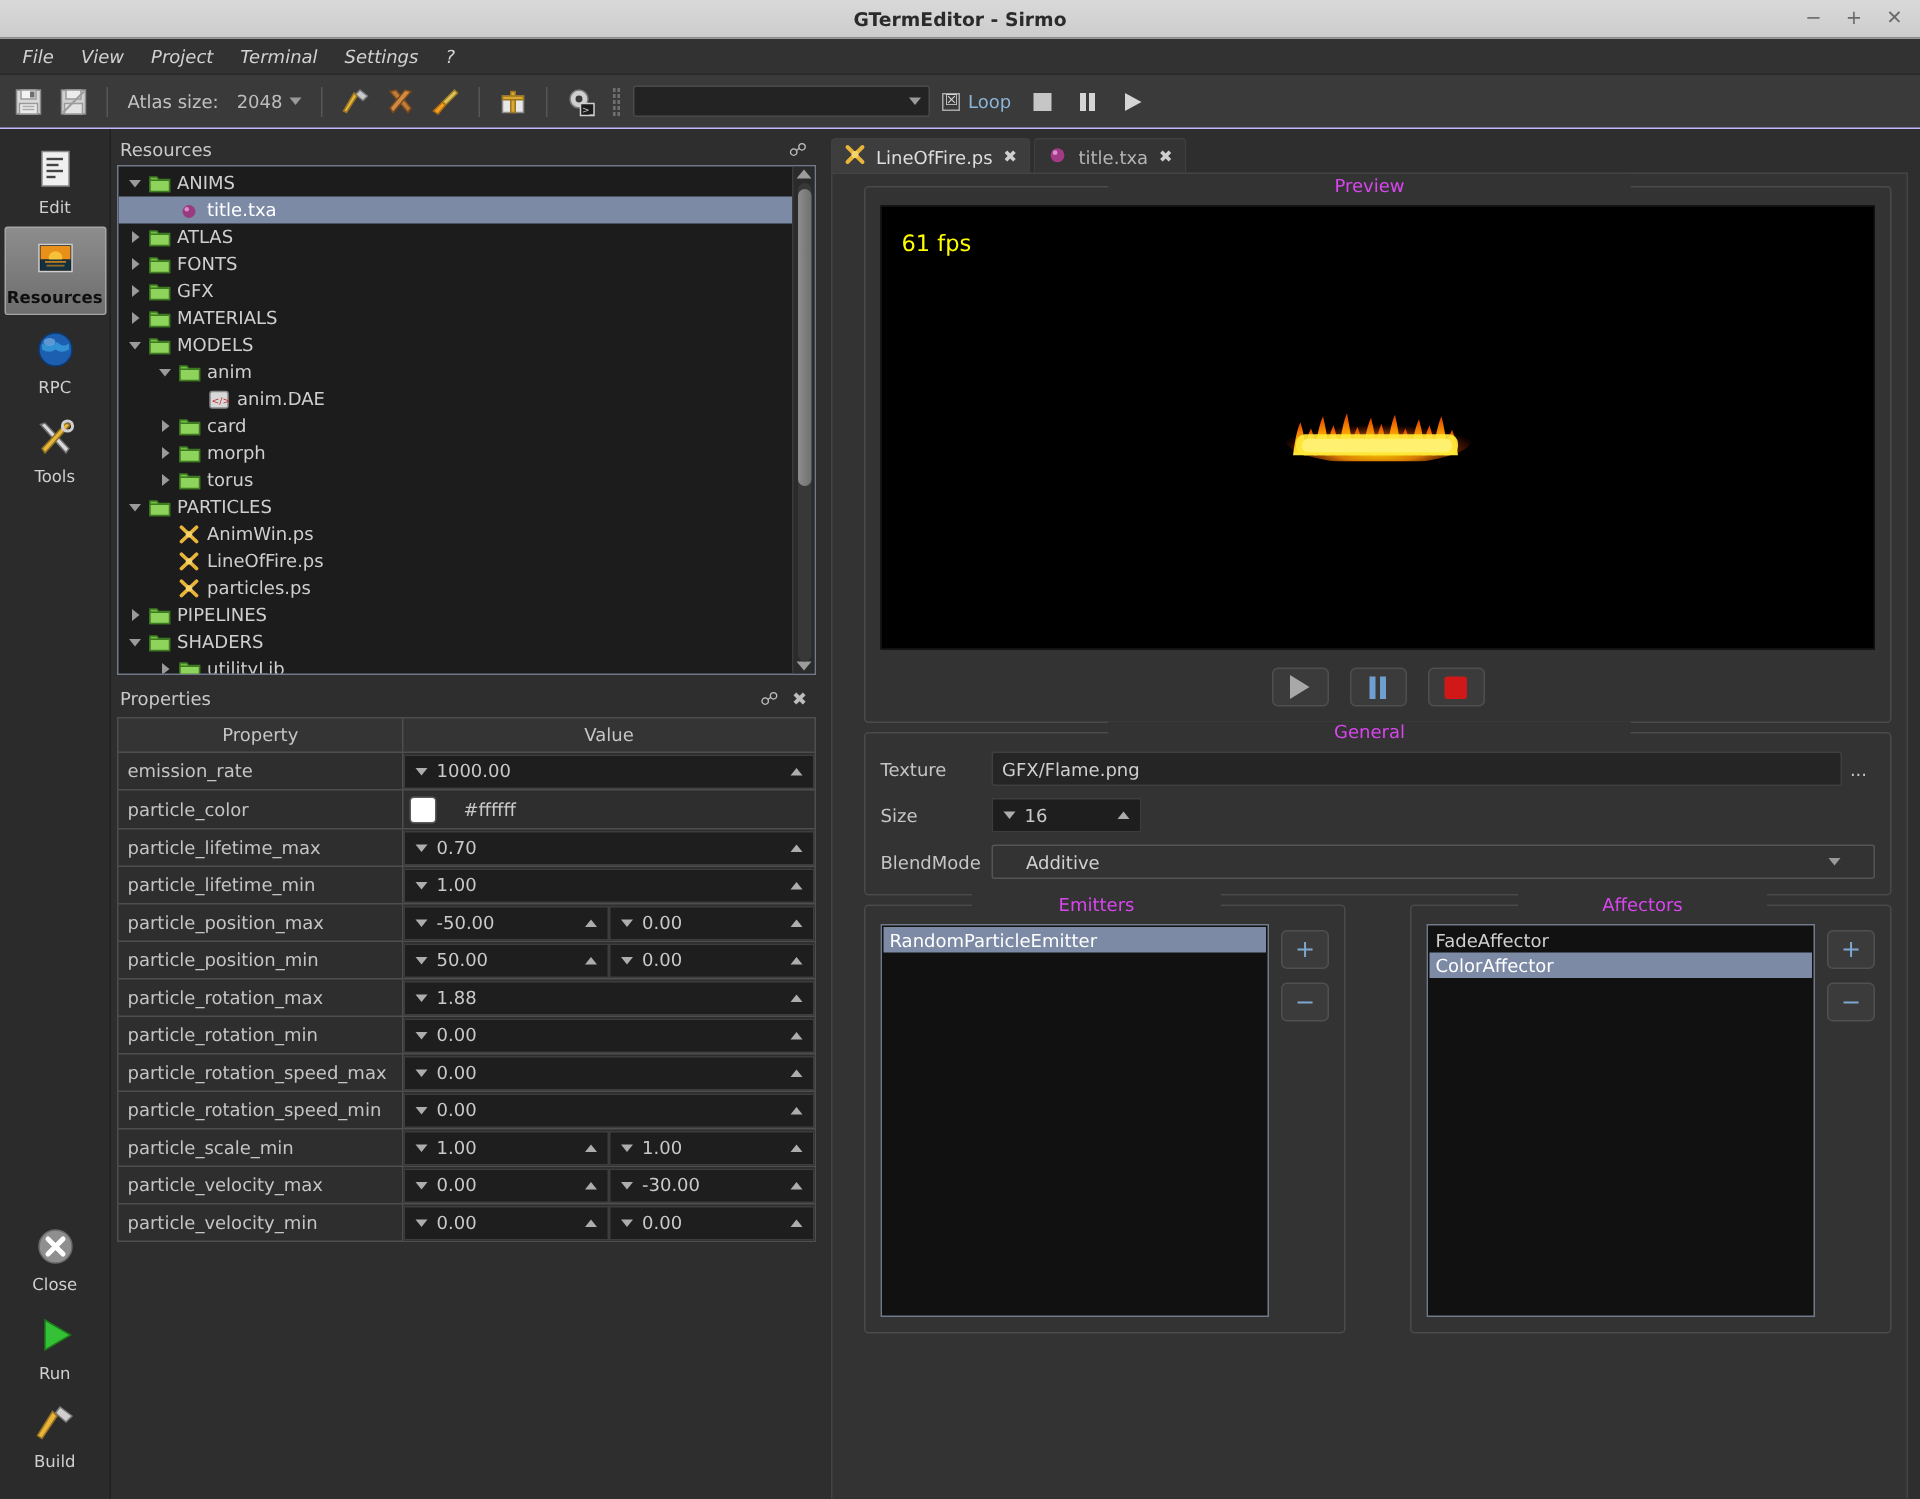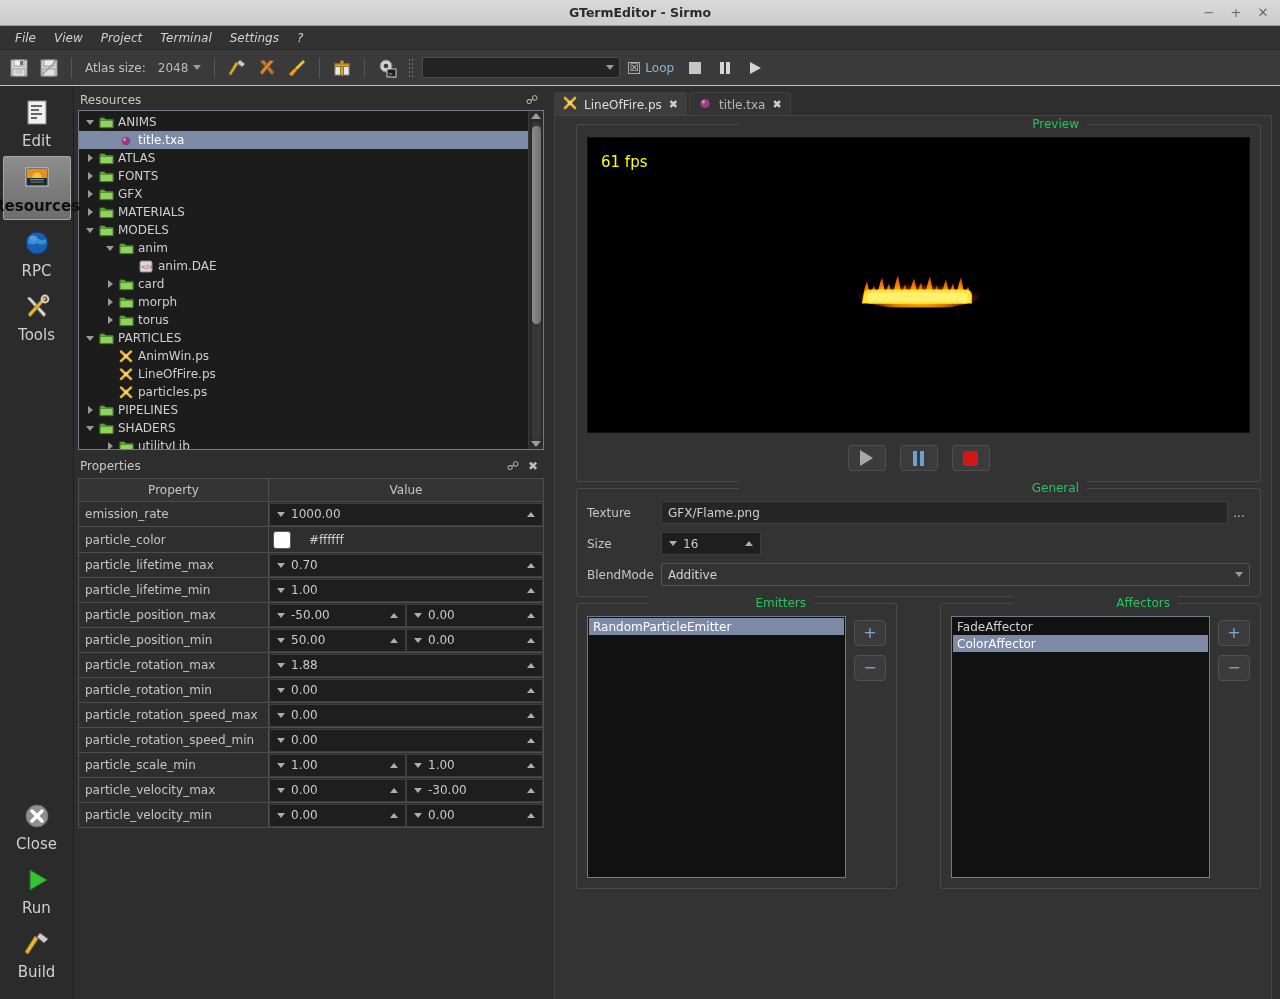--- a/index.html
+++ b/index.html
@@ -93,21 +93,21 @@
   .rail-item {
     width: 68px; padding: 5px 0 4px; margin-bottom: 2px;
     display: flex; flex-direction: column; align-items: center;
     cursor: pointer; border-radius: 2px;
   }
   .rail-item.active {
     background: linear-gradient(#8d8d8d, #6d6d6d);
     border: 1px solid #a5a5a5;
   }
   .rail-item.active .rail-label { color: #0f0f0f; font-weight: bold; }
-  .rail-label { font-size: 15px; color: #cfcfcf; margin-top: 3px; }
+  .rail-label { font-size: 11px; color: #cfcfcf; margin-top: 3px; }
   .rail-icon { width: 34px; height: 32px; display: flex; align-items: center; justify-content: center; }
   .rail-bottom { position: absolute; bottom: 18px; left: 0; right: 0;
     display: flex; flex-direction: column; align-items: center; }
 
   
   .center { width: 476px; background: #2e2e2e; padding: 4px 6px 0 4px; }
   .dock-title {
     display: flex; align-items: center; height: 20px;
     font-size: 12px; color: #c9c9c9; padding: 0 2px;
   }
@@ -184,22 +184,22 @@
   }
   .tab.active { background: #3d3d3d; color: #dedede; }
   .tab .x { color: #cfcfcf; font-size: 11px; cursor: pointer; }
 
   .editor-pane {
     flex: 1; background: #333333; border: 1px solid #444444;
     margin-top: -1px; padding: 8px 10px 10px;
   }
   .group { position: relative; margin-bottom: 6px; }
   .group > .gtitle {
-    position: absolute; top: -7px; left: 0; right: 0; text-align: right;
-    font-size: 12px; color: #22c55e; background: #333333;
+    position: absolute; top: -7px; left: 0; right: 0; text-align: center;
+    font-size: 12px; color: #d946ef; background: #333333;
     padding: 0 8px; display: inline-block; width: auto;
     left: 50%; transform: translateX(-50%); white-space: nowrap;
   }
   .gbox { border: 1px solid #4a4a4a; border-radius: 3px; padding: 12px 10px 10px; margin-left: 11px; }
 
   .preview-canvas {
     height: 296px; background: #000000; position: relative; overflow: hidden;
     border: 1px solid #111;
   }
   .fps { position: absolute; left: 13px; top: 15px; color: #ffff00;
@@ -219,21 +219,21 @@
   .frow { display: flex; align-items: center; margin-bottom: 8px; }
   .frow .flabel { width: 74px; font-size: 12px; color: #c5c5c5; flex: none; }
   .textfield {
     flex: 1; height: 23px; background: #252525; border: 1px solid #3f3f3f;
     display: flex; align-items: center; padding: 0 6px; font-size: 12px; color: #cfcfcf;
     border-radius: 2px; cursor: text;
   }
   .dots { width: 22px; text-align: center; color: #c5c5c5; cursor: pointer; font-size: 12px; }
   .combo {
     flex: 1; height: 23px; background: #333333; border: 1px solid #555555;
-    display: flex; align-items: center; padding: 0 6px; font-size: 12px;
+    display: flex; align-items: center; padding: 0 22px; font-size: 12px;
     color: #d2d2d2; border-radius: 2px; cursor: pointer;
   }
   .combo .caret-dn { margin-left: auto; }
   .spin-sm { width: 100px; }
 
   .lists-row { display: flex; gap: 32px; }
   .lists-row > .group { flex: 1; }
   .listbox-wrap { display: flex; gap: 8px; }
   .listbox {
     flex: 1; height: 262px; background: #111111;

